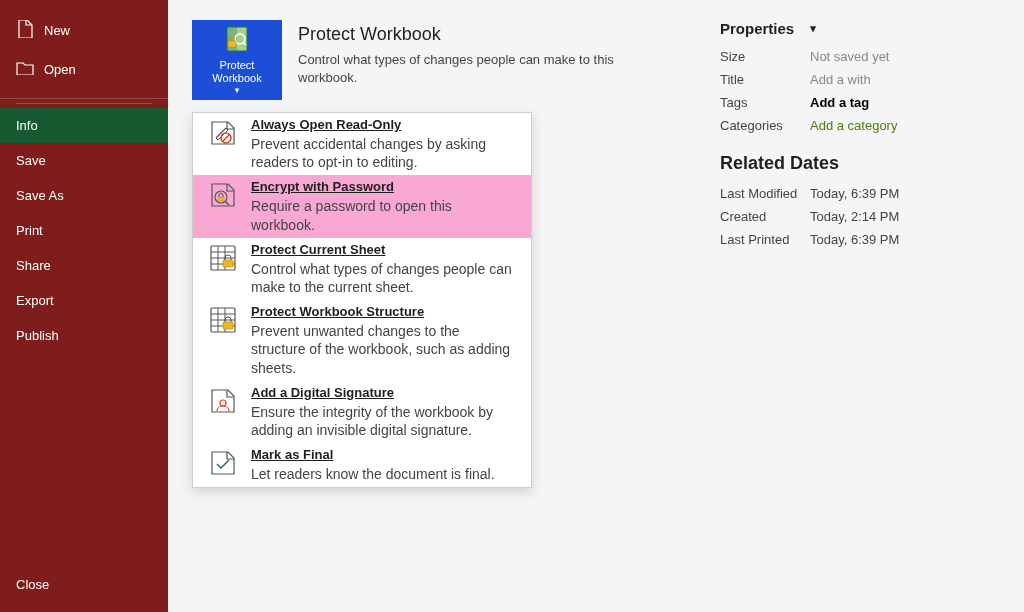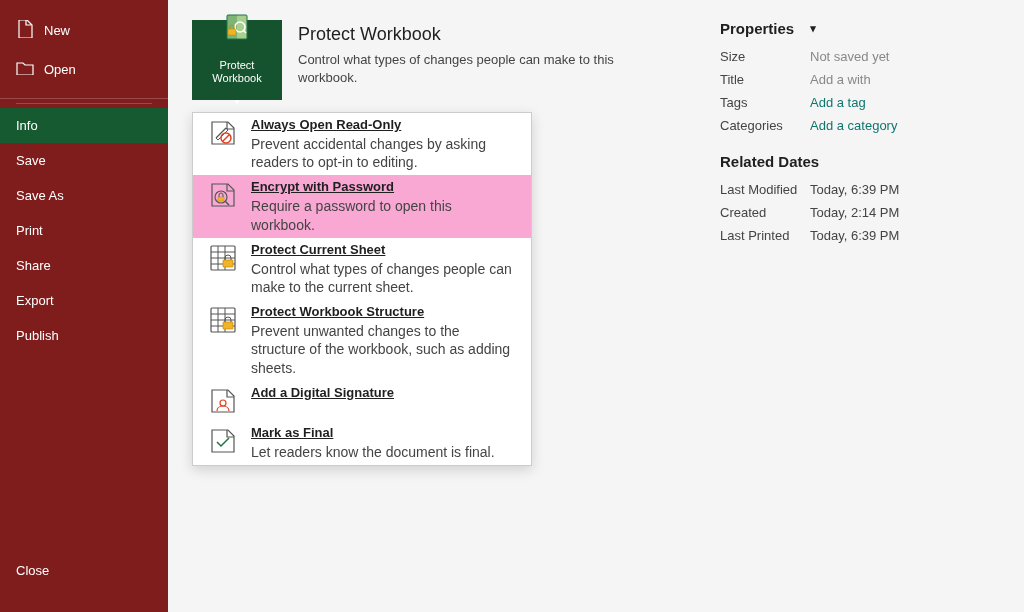--- a/index.html
+++ b/index.html
@@ -42,21 +42,21 @@
       width: 18px;
       text-align: center;
     }
     .sidebar-divider {
       height: 1px;
       background: rgba(255,255,255,0.2);
       margin: 4px 16px;
     }
     .sidebar-bottom {
       margin-top: auto;
-      padding-bottom: 24px;
+      padding-bottom: 10px;
     }
 
     
     .main-content {
       flex: 1;
       background: #f5f5f5;
       display: flex;
       flex-direction: column;
       overflow: hidden;
     }
@@ -80,35 +80,35 @@
 
     
     .protect-section {
       display: flex;
       align-items: flex-start;
       gap: 16px;
       margin-bottom: 12px;
     }
 
     .protect-button {
-      background: #14532d;
+      background: #1d4ed8;
       color: white;
       border: none;
       width: 90px;
       min-width: 90px;
       height: 80px;
       display: flex;
       flex-direction: column;
       align-items: center;
       justify-content: center;
       cursor: pointer;
       font-size: 11px;
       text-align: center;
       padding: 8px;
-      gap: 12px;
+      gap: 0;
       position: relative;
     }
 
     .protect-button-icon {
       font-size: 22px;
     }
 
     .protect-button-label {
       font-size: 11px;
       line-height: 1.2;
@@ -214,21 +214,21 @@
       color: #444;
       flex-shrink: 0;
     }
 
     .prop-value {
       font-size: 13px;
       color: #888;
     }
 
     .related-dates-header {
-      font-size: 15px;
+      font-size: 18px;
       font-weight: 600;
       color: #1f1f1f;
       margin-bottom: 12px;
     }
 
   </style>
 </head>
 <body>
 
 <nav class="sidebar">
@@ -397,20 +397,21 @@
             <svg width="30" height="30" viewBox="0 0 30 30" fill="none">
               <path d="M4 4h16l6 6v16H4V4z" fill="none" stroke="#555" stroke-width="1.2"></path>
               <path d="M19 4v7h7" fill="none" stroke="#555" stroke-width="1.2"></path>
 
               <circle cx="15" cy="17" r="3" fill="none" stroke="#e04020" stroke-width="1.2"></circle>
               <path d="M9 25c0-3 2.7-5 6-5s6 2 6 5" fill="none" stroke="#e04020" stroke-width="1.2"></path>
             </svg>
           </div>
           <div class="dropdown-item-text">
             <h4>Add a Digital Signature</h4>
+            <p>Ensure the integrity of the workbook by adding an invisible digital signature.</p>
           </div>
         </div>
 
         <div class="dropdown-item">
           <div class="dropdown-item-icon">
             <svg width="30" height="30" viewBox="0 0 30 30" fill="none">
               <path d="M4 4h16l6 6v16H4V4z" fill="none" stroke="#555" stroke-width="1.2"></path>
               <path d="M19 4v7h7" fill="none" stroke="#555" stroke-width="1.2"></path>
               <path d="M9 16l4 4 8-8" stroke="#217346" stroke-width="1.5" fill="none"></path>
             </svg>
@@ -435,25 +436,25 @@
         <div class="properties-row">
           <span class="prop-label">Size</span>
           <span class="prop-value">Not saved yet</span>
         </div>
         <div class="properties-row">
           <span class="prop-label">Title</span>
           <span class="prop-value" style="cursor:pointer;color:#888;">Add a with</span>
         </div>
         <div class="properties-row">
           <span class="prop-label">Tags</span>
-          <span class="prop-value" style="cursor:pointer;color:#0f766e;">Add a tag</span>
+          <span class="prop-value" style="cursor:pointer;color:#000000;font-weight:bold;">Add a tag</span>
         </div>
         <div class="properties-row">
           <span class="prop-label">Categories</span>
-          <span class="prop-value" style="cursor:pointer;color:#0f766e;">Add a category</span>
+          <span class="prop-value" style="cursor:pointer;color:#4d7c0f;">Add a category</span>
         </div>
       </div>
 
       <div class="related-dates-header">Related Dates</div>
 
       <div class="properties-table">
         <div class="properties-row">
           <span class="prop-label">Last Modified</span>
           <span class="prop-value" style="color:#444;">Today, 6:39 PM</span>
         </div>

